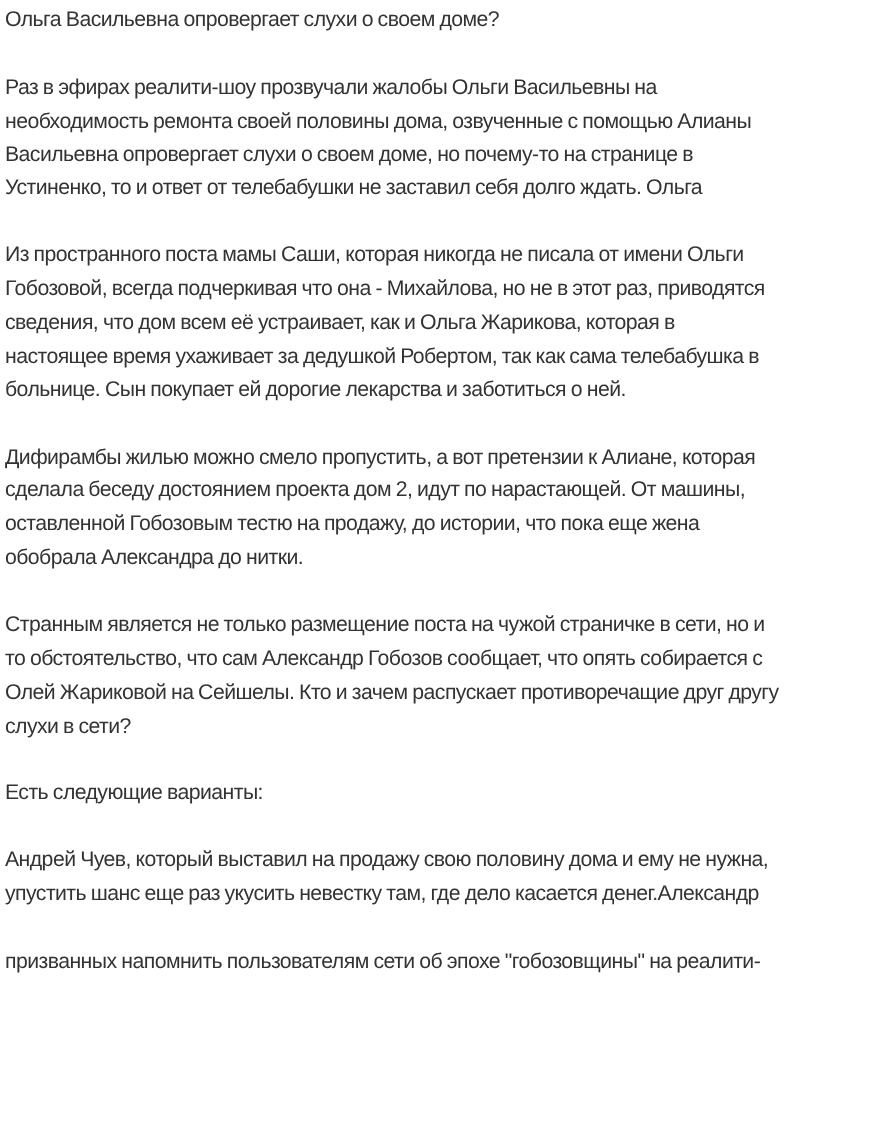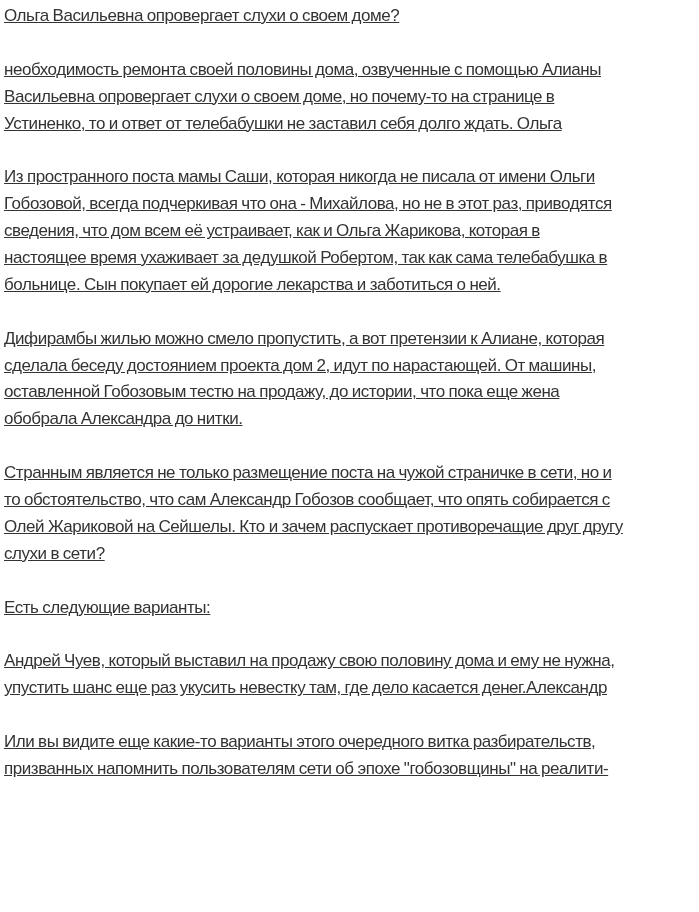--- a/index.html
+++ b/index.html
@@ -7,32 +7,33 @@
   .doc {
     position: relative;
     padding: 3px 0 0 4px;
     font-family: "Liberation Sans", sans-serif;
     font-size: 17px;
     line-height: 26.9px;
     color: #333333;
     letter-spacing: -0.45px;
     word-spacing: -0.5px;
   }
-  .line { display: block; white-space: nowrap; height: 26.9px; text-decoration: underline; }
+  .line { display: block; white-space: nowrap; height: 26.9px; }
   .blank { display: block; height: 26.9px; }
   p { margin: 0; }
 </style>
 </head>
 <body>
 
 <div class="doc">
   <p class="line">Ольга Васильевна опровергает слухи о своем доме?</p>
   <span class="blank"></span>
 
   <p>
+    <span class="line">Раз в эфирах реалити-шоу прозвучали жалобы Ольги Васильевны на</span>
     <span class="line">необходимость ремонта своей половины дома, озвученные с помощью Алианы</span>
     <span class="line">Васильевна опровергает слухи о своем доме, но почему-то на странице в</span>
     <span class="line">Устиненко, то и ответ от телебабушки не заставил себя долго ждать. Ольга</span>
   </p>
   <span class="blank"></span>
 
   <p>
     <span class="line">Из пространного поста мамы Саши, которая никогда не писала от имени Ольги</span>
     <span class="line">Гобозовой, всегда подчеркивая что она - Михайлова, но не в этот раз, приводятся</span>
     <span class="line">сведения, что дом всем её устраивает, как и Ольга Жарикова, которая в</span>
@@ -62,18 +63,17 @@
   </p>
   <span class="blank"></span>
 
   <p>
     <span class="line">Андрей Чуев, который выставил на продажу свою половину дома и ему не нужна,</span>
     <span class="line">упустить шанс еще раз укусить невестку там, где дело касается денег.Александр</span>
   </p>
   <span class="blank"></span>
 
   <p>
-    <span class="line">Или вы видите еще какие-то варианты этого очередного витка разбирательств,</span>
     <span class="line">призванных напомнить пользователям сети об эпохе "гобозовщины" на реалити-</span>
 
   </p>
 
 </div>
 
 </body></html>

